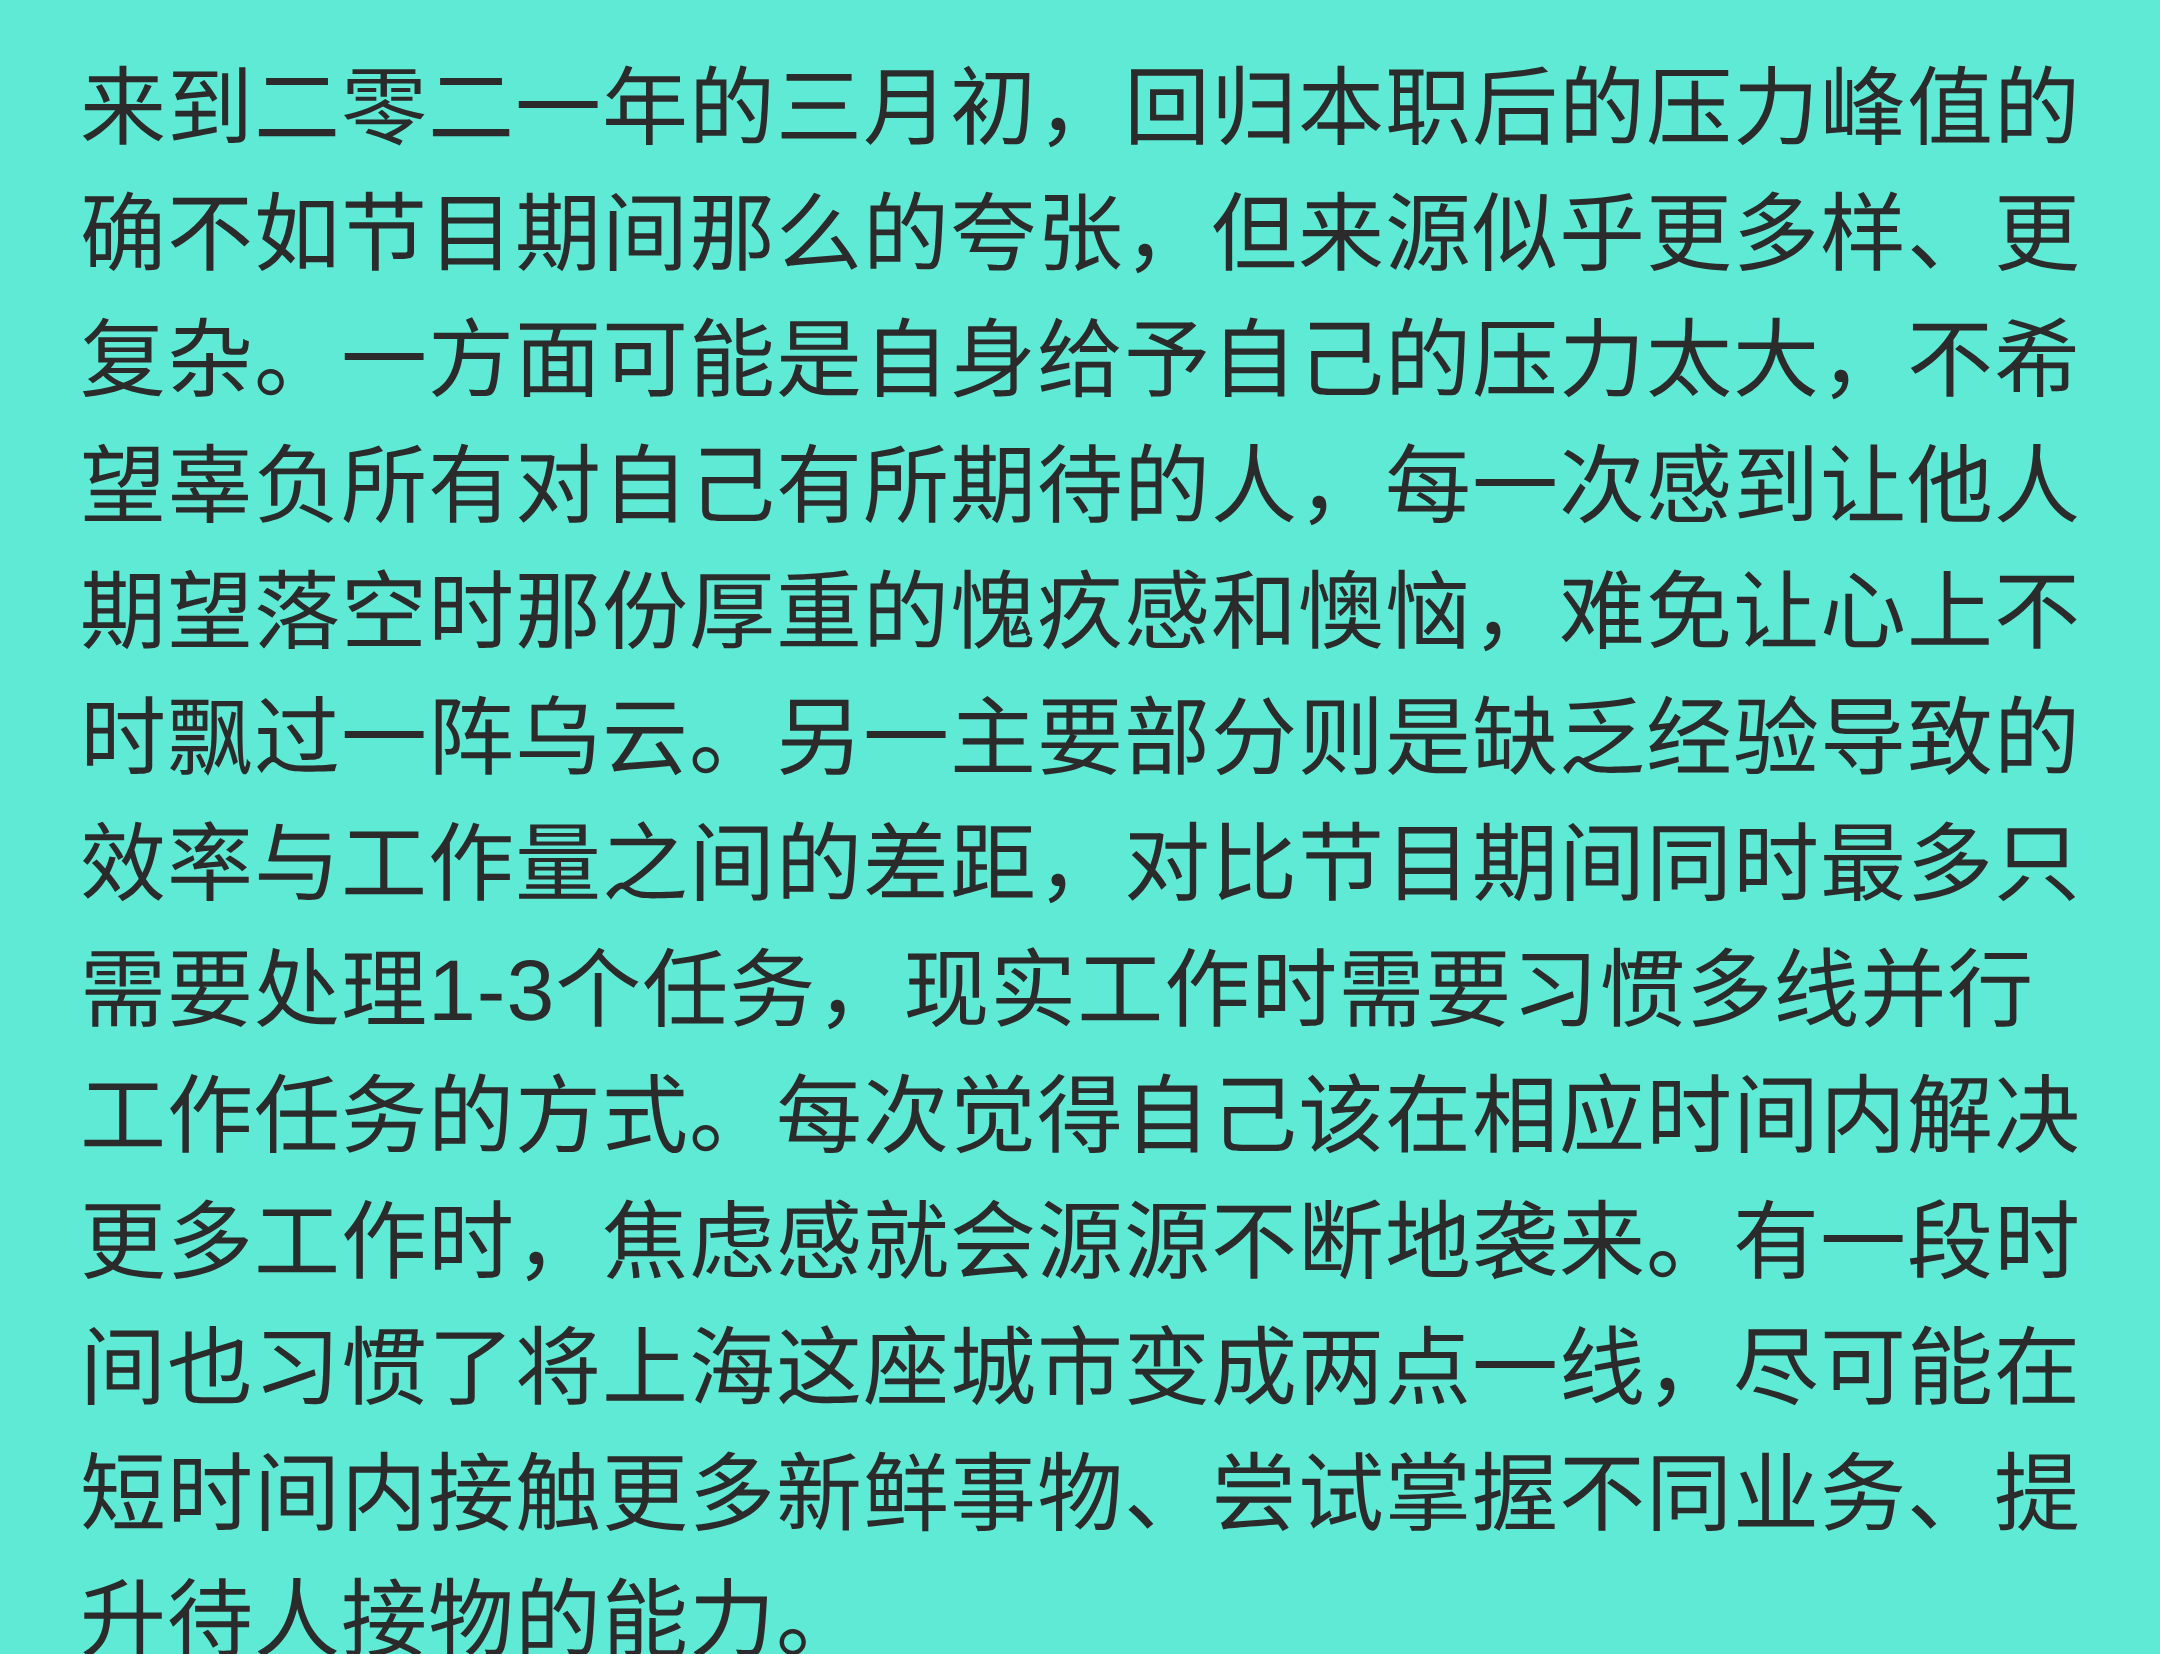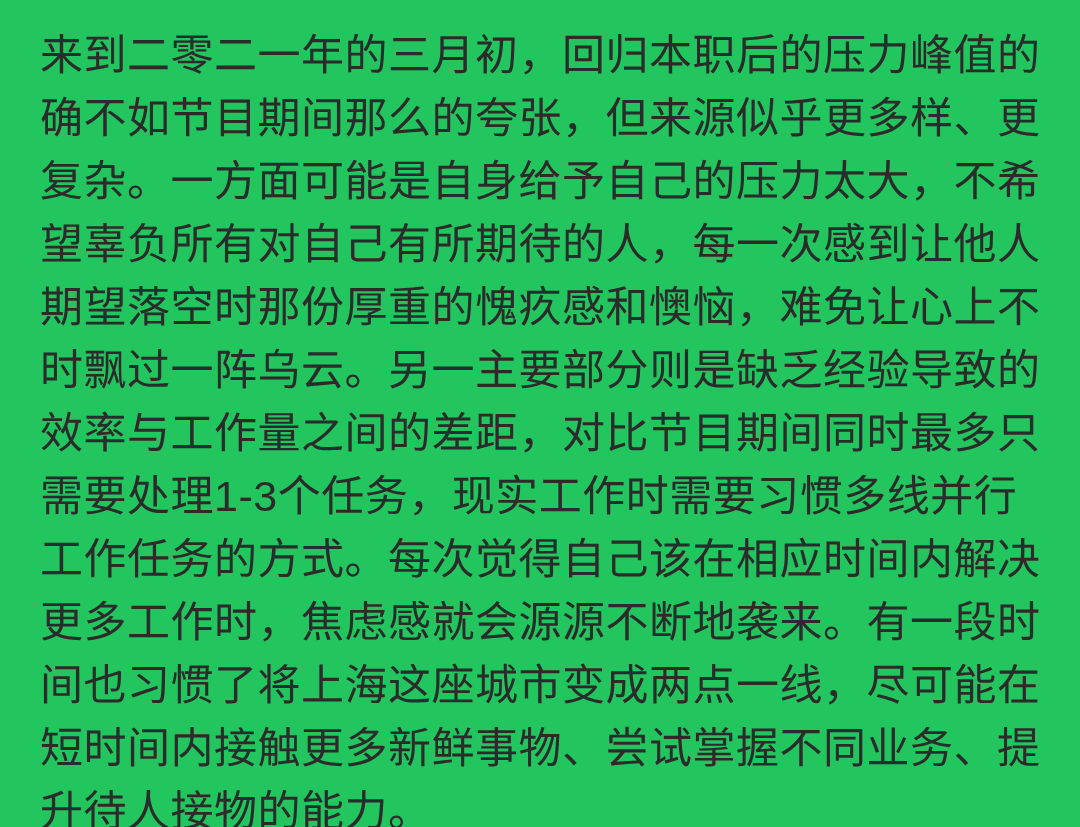--- a/index.html
+++ b/index.html
@@ -11,21 +11,21 @@
     width: 1080px;
     height: 827px;
     overflow: hidden;
     font-family: "Liberation Sans", "DejaVu Sans", sans-serif;
   }
   .page {
     box-sizing: border-box;
     width: 1080px;
     height: 827px;
     padding: 24px 38px 0 40px;
-    background: #22c55e;
+    background: #5eead4;
   }
   .paragraph {
     font-size: 43px;
     line-height: 63px;
     color: #2b2b2b;
     letter-spacing: 0.5px;
     white-space: pre-line;      
     text-align: justify;
     font-weight: 400;
   }

